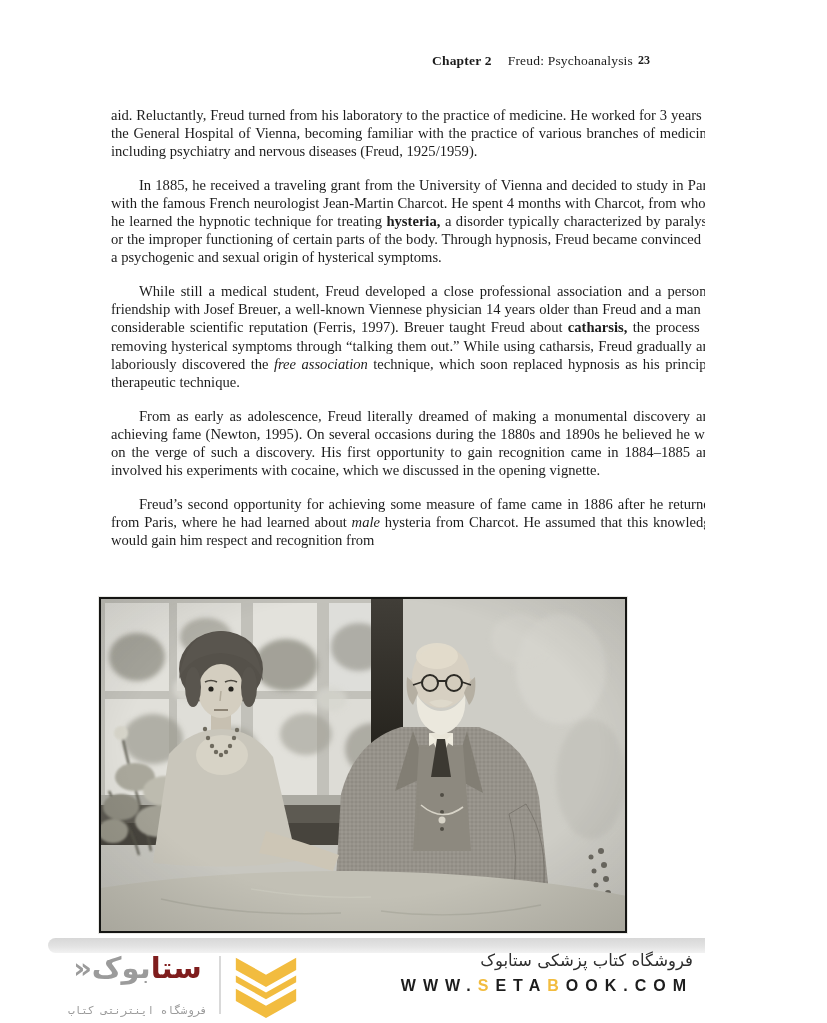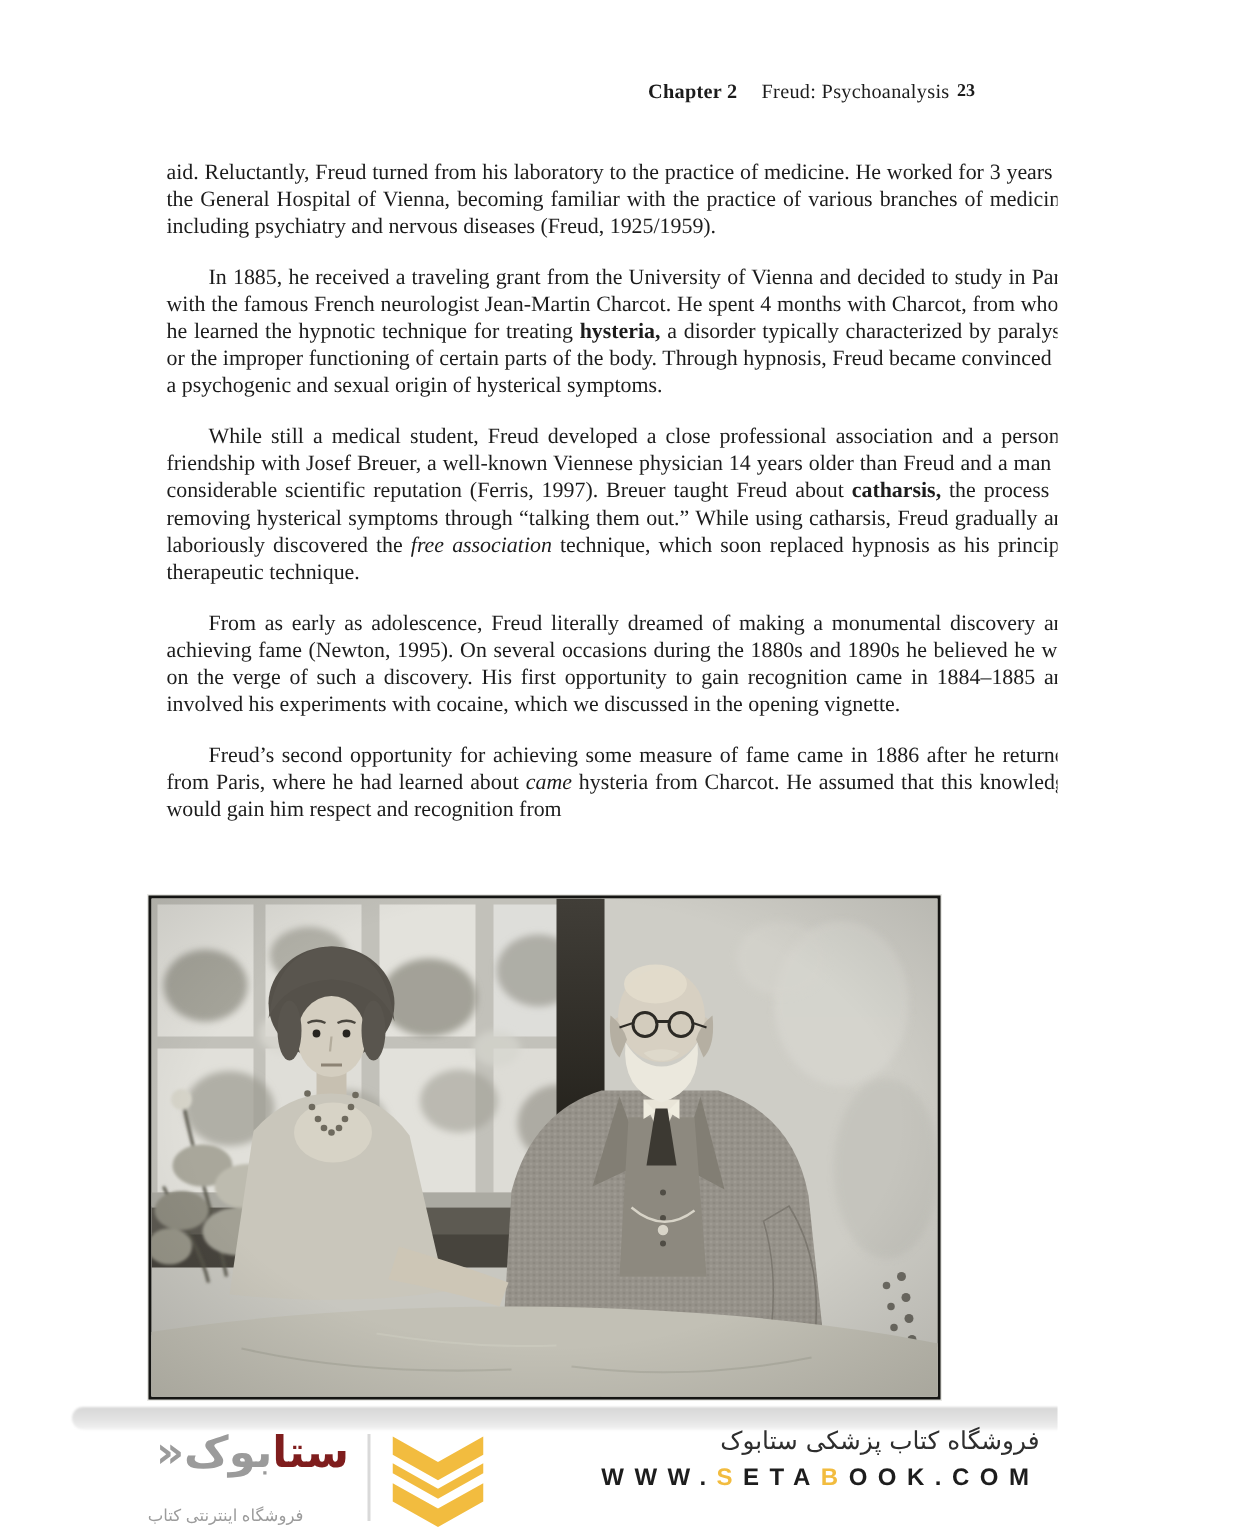--- a/index.html
+++ b/index.html
@@ -59,24 +59,24 @@
     display: flex; align-items: center; gap: 12px;
   }
   .wordmark-block { text-align: center; }
   .wordmark {
     font-family: "DejaVu Sans", sans-serif;
     font-weight: bold; font-size: 29px; line-height: 1;
     direction: rtl; unicode-bidi: isolate;
     white-space: nowrap;
   }
   .wm-yellow { color: #7f1d1d; }
-  .wm-gray { color: #9B9B9B; margin-left: 36px; }
+  .wm-gray { color: #9B9B9B; }
   .logo-tagline {
     margin-top: 21px;
-    font-family: Liberation Sans, sans-serif;
+    font-family: Liberation Mono, monospace;
     font-size: 11px; color: #9B9B9B;
     direction: rtl;
   }
   .logo-divider {
     width: 2px; height: 58px; background: #d9d9d9;
   }
   .chevron-logo { display: block; }
 
   .brand-right {
     position: absolute; right: 12px; top: 951px;
@@ -104,21 +104,21 @@
   <div class="running-head">
     <span class="chapter-label">Chapter 2</span><span class="chapter-title">Freud: Psychoanalysis</span>
   </div>
   <div class="page-number">23</div>
 
   <div class="body-text">
       <p class="para"><span>aid. Reluctantly, Freud turned from his laboratory to the practice of medicine. He worked for 3 years in the General Hospital of Vienna, becoming familiar with the practice of various branches of medicine, including psychiatry and nervous diseases (Freud, 1925/1959).</span></p>
       <p class="para indent"><span>In 1885, he received a traveling grant from the University of Vienna and decided to study in Paris with the famous French neurologist Jean-Martin Charcot. He spent 4 months with Charcot, from whom he learned the hypnotic technique for treating </span><span class="bold">hysteria,</span><span> a disorder typically characterized by paralysis or the improper functioning of certain parts of the body. Through hypnosis, Freud became convinced of a psychogenic and sexual origin of hysterical symptoms.</span></p>
       <p class="para indent"><span>While still a medical student, Freud developed a close professional association and a personal friendship with Josef Breuer, a well-known Viennese physician 14 years older than Freud and a man of considerable scientific reputation (Ferris, 1997). Breuer taught Freud about </span><span class="bold">catharsis,</span><span> the process of removing hysterical symptoms through “talking them out.” While using catharsis, Freud gradually and laboriously discovered the </span><span class="italic">free association</span><span> technique, which soon replaced hypnosis as his principal therapeutic technique.</span></p>
       <p class="para indent"><span>From as early as adolescence, Freud literally dreamed of making a monumental discovery and achieving fame (Newton, 1995). On several occasions during the 1880s and 1890s he believed he was on the verge of such a discovery. His first opportunity to gain recognition came in 1884–1885 and involved his experiments with cocaine, which we discussed in the opening vignette.</span></p>
-      <p class="para indent"><span>Freud’s second opportunity for achieving some measure of fame came in 1886 after he returned from Paris, where he had learned about </span><span class="italic">came</span><span> hysteria from Charcot. He assumed that this knowledge would gain him respect and recognition from</span></p>
+      <p class="para indent"><span>Freud’s second opportunity for achieving some measure of fame came in 1886 after he returned from Paris, where he had learned about </span><span class="italic">male</span><span> hysteria from Charcot. He assumed that this knowledge would gain him respect and recognition from</span></p>
     </div>
 
   <figure class="photo-frame" style="margin:0" aria-label="Black-and-white photograph of Anna Freud and Sigmund Freud seated at a round table in front of a window">
     <svg width="524" height="332" viewBox="0 0 524 332">
       <defs>
         <filter id="blur2">
             <feGaussianBlur stdDeviation="2.4"></feGaussianBlur>
           </filter>
         <filter id="blur1">
             <feGaussianBlur stdDeviation="1.2"></feGaussianBlur>

